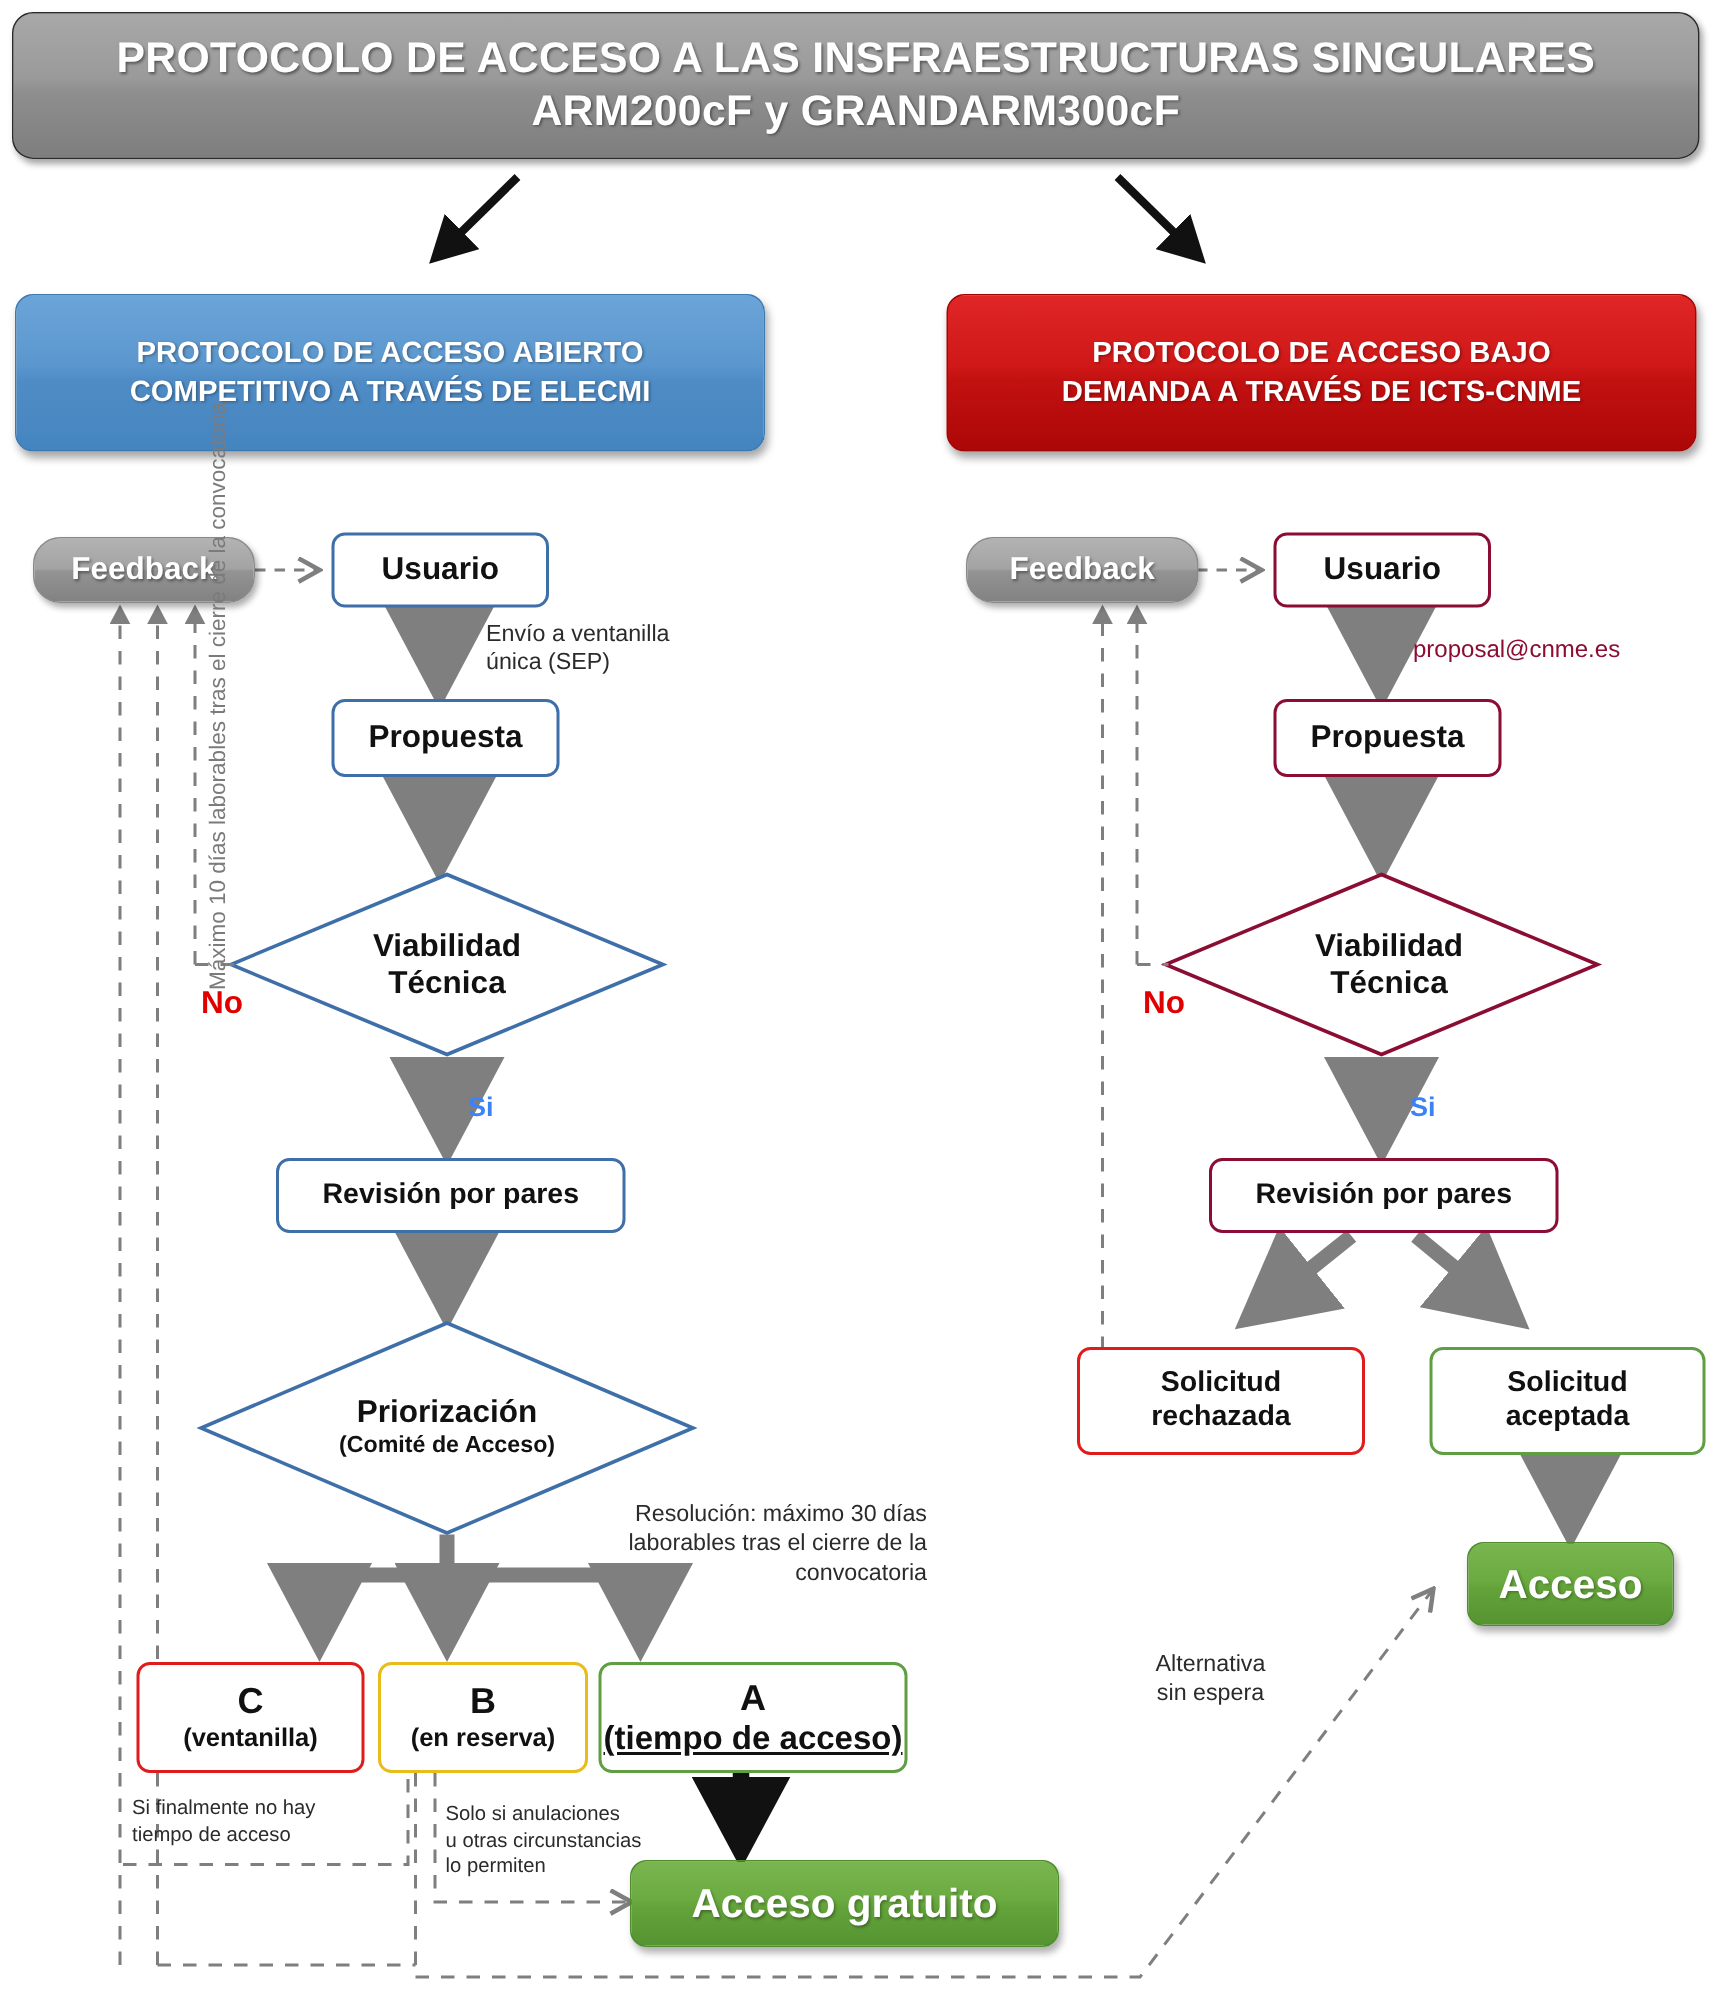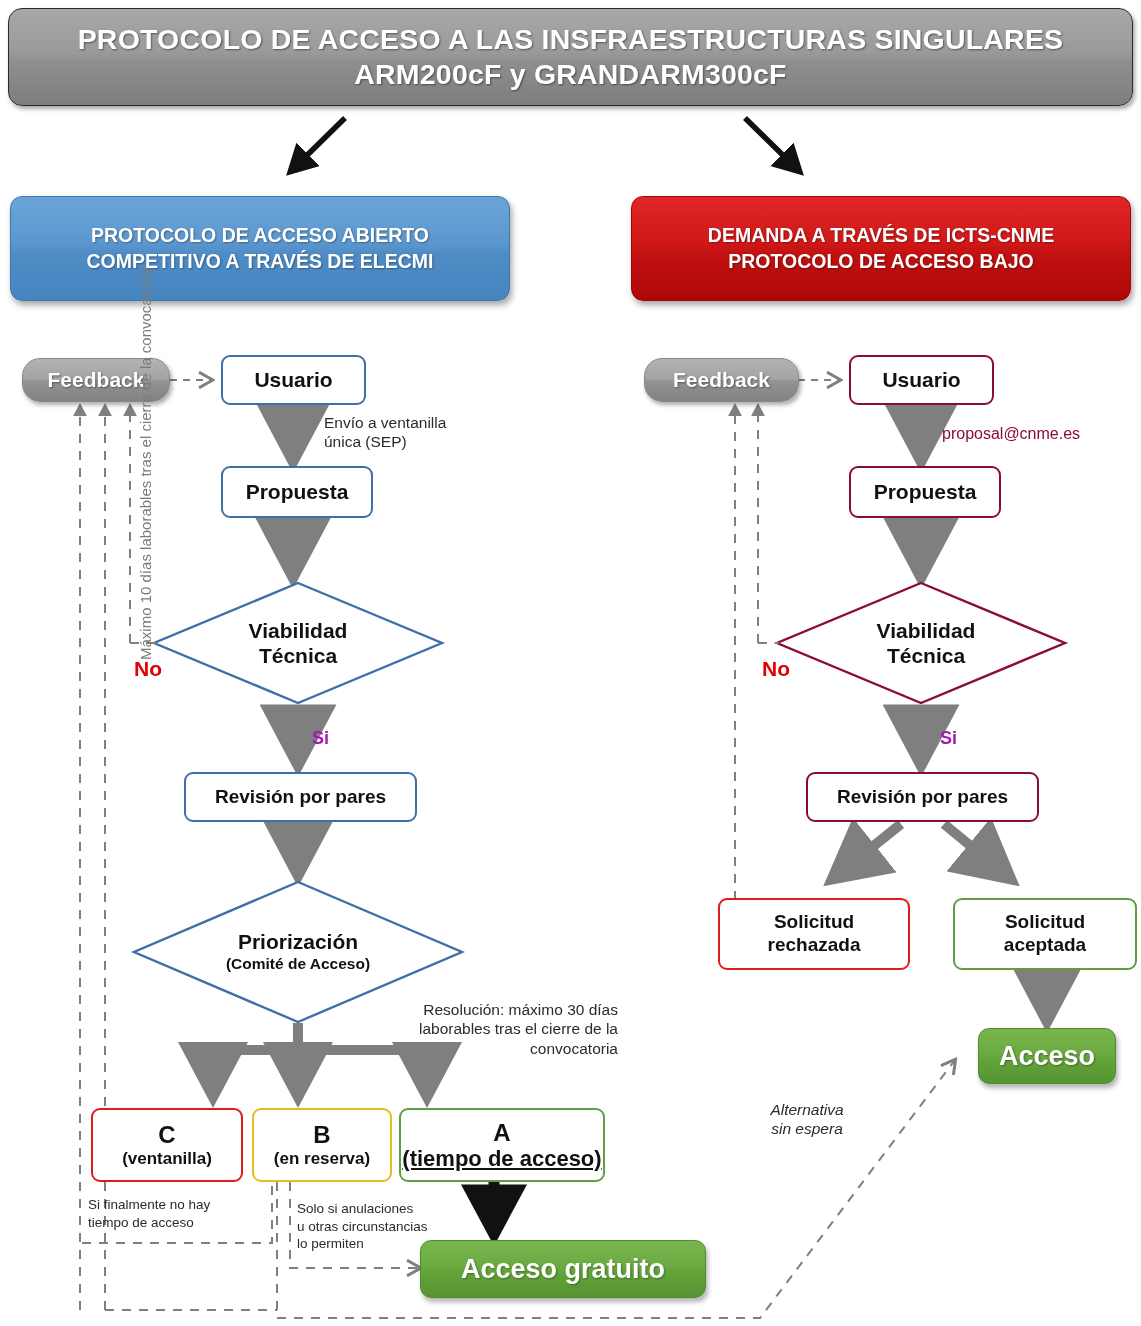--- a/index.html
+++ b/index.html
@@ -81,21 +81,21 @@
     text-align:center;font-weight:bold;color:#111;
   }
   .dia-label .l1{font-size:21px;line-height:1.18;}
   .dia-label .l2{font-size:15.5px;line-height:1.18;}
 
   
   .note{color:#2b2b2b;font-size:15.5px;line-height:1.25;}
   .note-sm{color:#2b2b2b;font-size:13.5px;line-height:1.3;}
   .note-grey{color:#7b7b7b;font-size:15px;line-height:1.22;}
   .lbl-no{color:#e00000;font-weight:bold;font-size:21px;}
-  .lbl-si{color:#a21caf;font-weight:bold;font-size:18px;}
+  .lbl-si{color:#3b82f6;font-weight:bold;font-size:18px;}
   .lbl-mail{color:#8c0d33;font-size:16px;}
   .vert{
     transform:rotate(-90deg);transform-origin:left top;white-space:nowrap;
   }
 </style>
 </head>
 <body>
 
 <div id="stage">
 
@@ -225,22 +225,22 @@
   </div>
 
   <div class="abs proto proto-blue">
     <div>
       <div>PROTOCOLO DE ACCESO ABIERTO</div>
       <div>COMPETITIVO A TRAVÉS DE ELECMI</div>
     </div>
   </div>
   <div class="abs proto proto-red">
     <div>
+      <div>PROTOCOLO DE ACCESO BAJO</div>
       <div>DEMANDA A TRAVÉS DE ICTS-CNME</div>
-      <div>PROTOCOLO DE ACCESO BAJO</div>
     </div>
   </div>
 
   <div class="abs feedback" style="left:22px;top:358px;width:148px;height:44px;">
     <span>Feedback</span>
   </div>
 
   <div class="abs note-grey vert" style="left:137px;top:660px;width:250px;">
     <span>Máximo 10 días laborables tras el cierre de la convocatoria</span>
   </div>
@@ -348,18 +348,18 @@
   </div>
   <div class="abs node b-green" style="left:953px;top:898px;width:184px;height:72px;">
     <span class="ln2">Solicitud</span>
     <span class="ln2">aceptada</span>
   </div>
 
   <div class="abs cta" style="left:978px;top:1028px;width:138px;height:56px;font-size:27px;">
     <span>Acceso</span>
   </div>
 
-  <div class="abs note" style="left:742px;top:1100px;width:130px;text-align:center;font-style:italic;">
+  <div class="abs note" style="left:742px;top:1100px;width:130px;text-align:center;">
     <div>Alternativa</div>
     <div>sin espera</div>
   </div>
 
 </div>
 
 </body></html>

